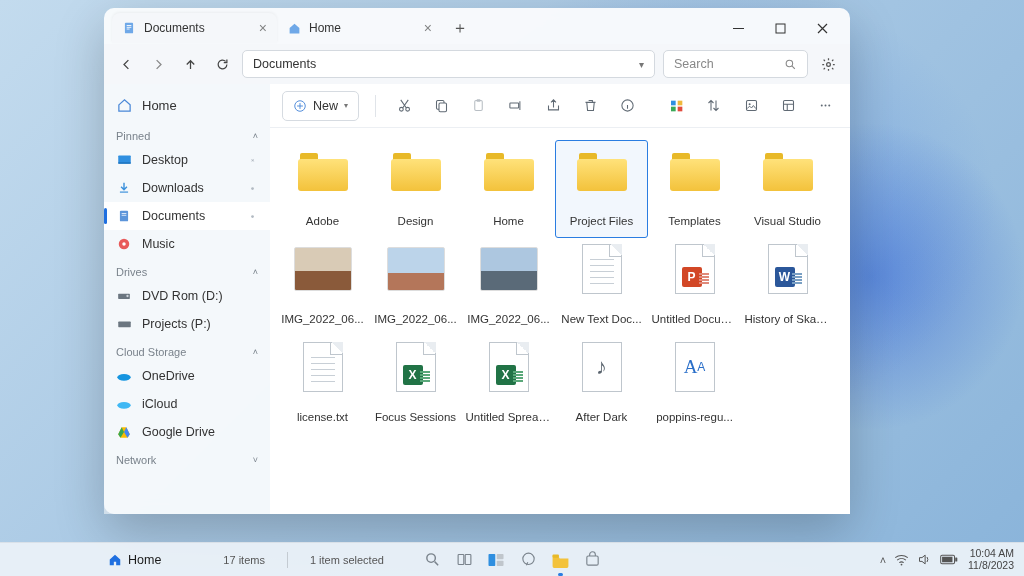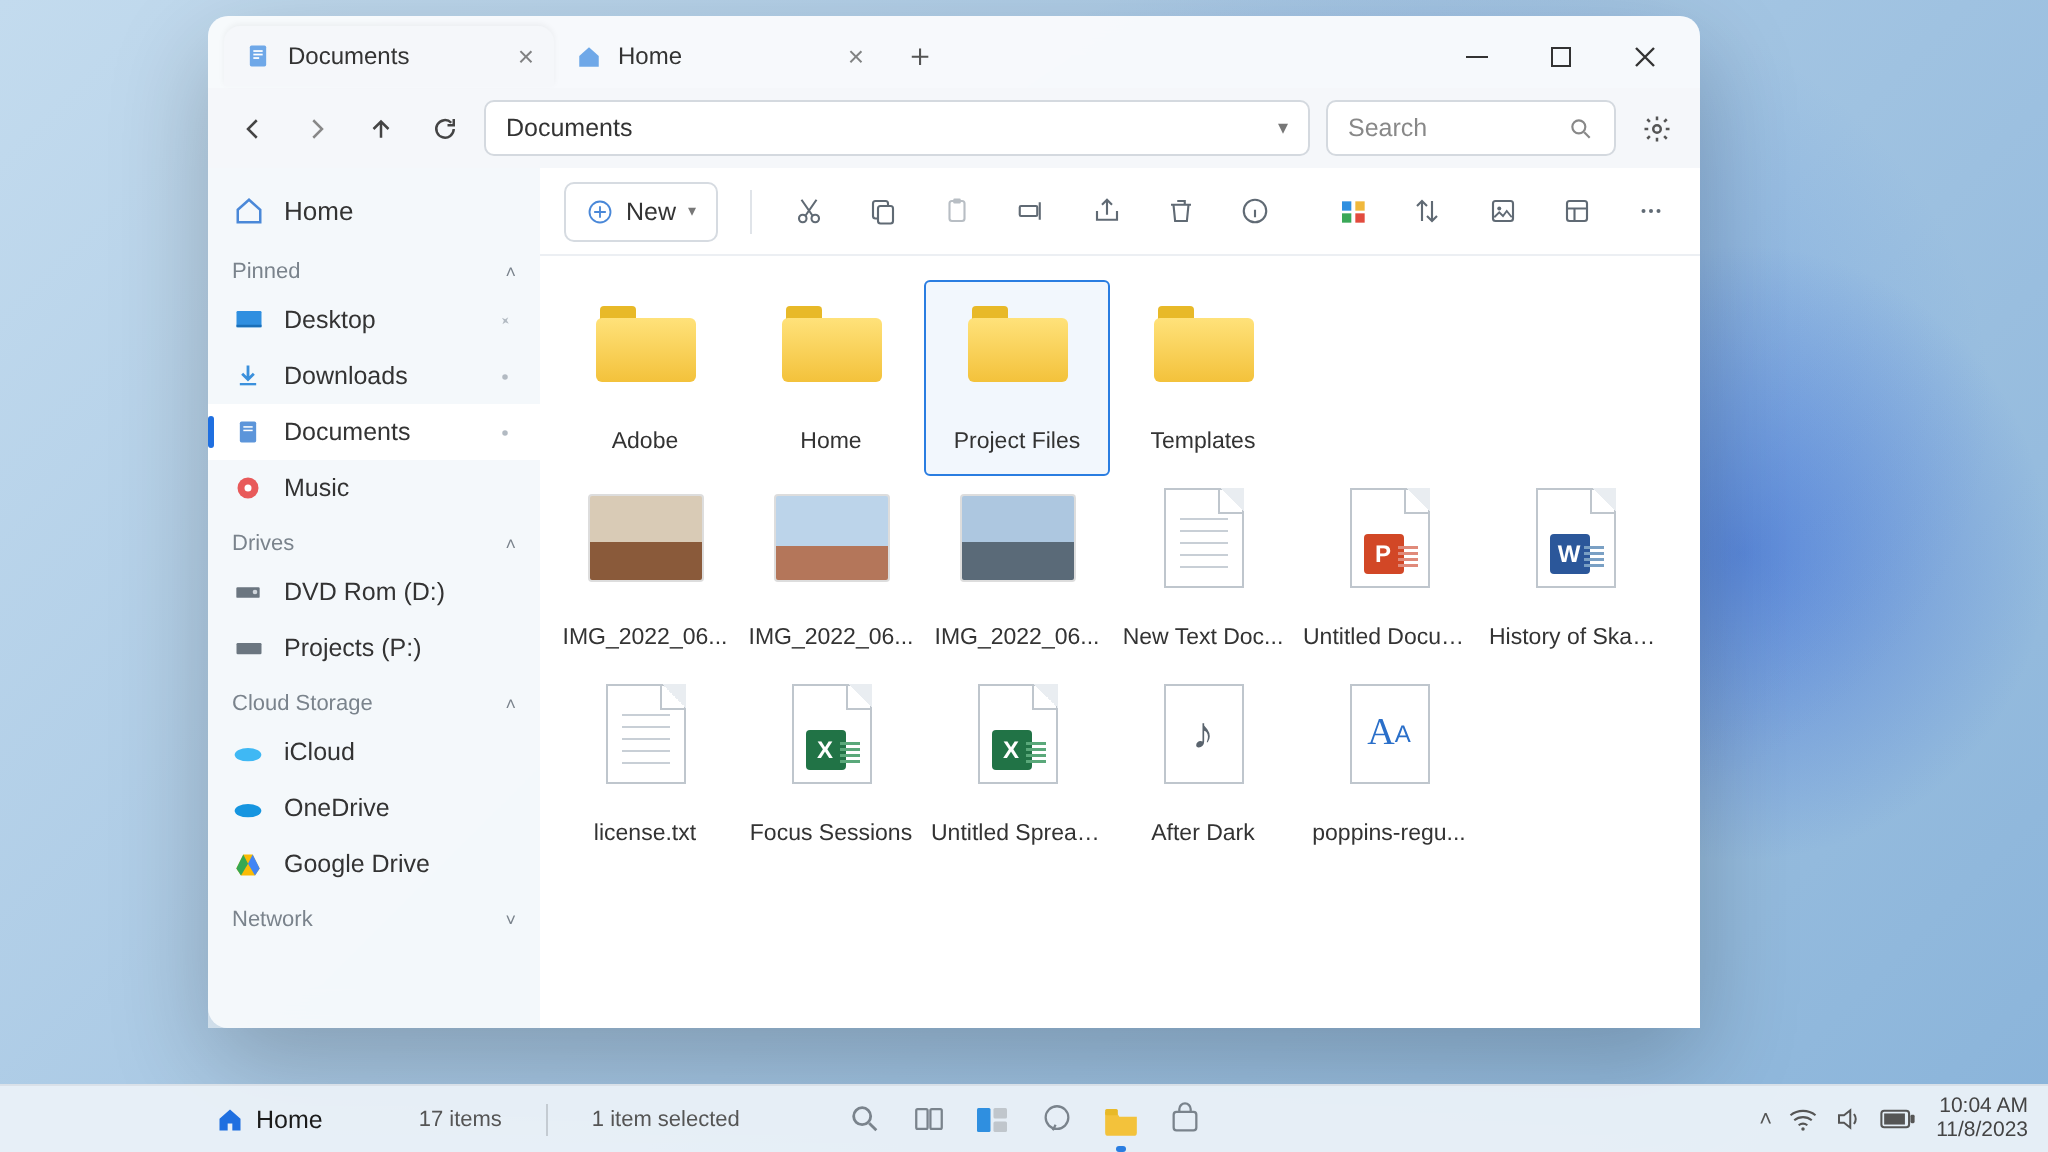--- a/index.html
+++ b/index.html
@@ -85,21 +85,21 @@
   .file-ico.lines::before { content:''; position:absolute; left:7px; right:7px; top:14px; bottom:8px; background:repeating-linear-gradient(#c8cfd6 0 1px, transparent 1px 6px); }
   .app-badge { position:absolute; left:6px; bottom:6px; width:20px; height:20px; border-radius:2px; color:#fff; font-weight:700; font-size:12px; display:flex; align-items:center; justify-content:center; }
   .app-lines { position:absolute; right:5px; bottom:8px; width:10px; height:12px; background:repeating-linear-gradient(#7aa0c4 0 1.5px, transparent 1.5px 3px); }
   .ppt { background:#d24726; } .word{background:#2b579a;} .excel{background:#217346;}
   .music-ico { width:40px;height:50px;background:#fff;border:1px solid #bfc6cd;display:flex;align-items:center;justify-content:center;font-size:22px;color:#5a646e; }
   .font-ico { width:40px;height:50px;background:#fff;border:1px solid #bfc6cd;display:flex;align-items:center;justify-content:center;font-size:19px;color:#2a6fc9;font-family:Georgia,serif; }
   
   .taskbar { position:absolute; left:0; right:0; bottom:0; height:34px; background:rgba(235,241,248,0.94); display:flex; align-items:center; font-size:11px; color:#444; z-index:10; border-top:1px solid rgba(0,0,0,0.06); }
   .tb-left { display:flex; align-items:center; gap:8px; padding-left:108px; }
   .tb-home { display:flex; align-items:center; gap:6px; font-size:12.5px; color:#1b1b1b; }
-  .tb-status { margin-left:40px; display:flex; align-items:center; gap:22px; color:#555; }
+  .tb-status { margin-left:54px; display:flex; align-items:center; gap:22px; color:#555; }
   .tb-sep-v{ width:1px; height:16px; background:#c4cbd2;}
   .tb-center { position:absolute; left:50%; transform:translateX(-50%); display:flex; align-items:center; gap:10px; }
   .tb-ico { width:22px;height:22px;display:flex;align-items:center;justify-content:center;color:#5b6670;font-size:15px; }
   .tb-ico.explorer { position:relative; }
   .tb-ico.explorer .under { position:absolute; bottom:-5px; width:5px; height:3px; background:#2a7de1; border-radius:2px; }
   .tb-right { margin-left:auto; display:flex; align-items:center; gap:10px; padding-right:10px; }
   .tray { display:flex; align-items:center; gap:8px; color:#555; }
   .clock { text-align:right; line-height:1.1; font-size:10.5px; }
   svg { display:block; }
 </style>
@@ -283,32 +283,32 @@
         <span>Projects (P:)</span>
       </div>
 
       <div class="side-header">
         <span>Cloud Storage</span>
           <span class="chev">˄</span>
       </div>
       <div class="side-item">
         <span class="side-ico">
             <svg width="16" height="12" viewBox="0 0 24 16">
+              <ellipse cx="12" cy="10" rx="10" ry="5" fill="#1595e0"></ellipse>
+            </svg>
+          </span>
+        <span>OneDrive</span>
+      </div>
+      <div class="side-item">
+        <span class="side-ico">
+            <svg width="16" height="12" viewBox="0 0 24 16">
               <ellipse cx="12" cy="10" rx="10" ry="5" fill="#3fb8f4"></ellipse>
             </svg>
           </span>
         <span>iCloud</span>
-      </div>
-      <div class="side-item">
-        <span class="side-ico">
-            <svg width="16" height="12" viewBox="0 0 24 16">
-              <ellipse cx="12" cy="10" rx="10" ry="5" fill="#1595e0"></ellipse>
-            </svg>
-          </span>
-        <span>OneDrive</span>
       </div>
       <div class="side-item">
         <span class="side-ico">
             <svg width="14" height="13" viewBox="0 0 24 22">
               <path d="M8 2 L16 2 L22 14 L18 20 L6 20 L2 14 Z" fill="#fabb05"></path>
               <path d="M8 2 L2 14 L6 20 L12 10 Z" fill="#34a853"></path>
               <path d="M16 2 L12 10 L18 20 L22 14 Z" fill="#4285f4"></path>
             </svg>
           </span>
         <span>Google Drive</span>
@@ -420,39 +420,57 @@
               </div>
               <div class="lbl">Adobe</div>
             </div>
             <div class="item">
               <div class="thumb">
                 <div class="folder-ico">
                   <div class="back"></div>
                   <div class="front"></div>
                 </div>
               </div>
-              <div class="lbl">Home</div>
-            </div>
-            <div class="item selected">
+              <div class="lbl">Design</div>
+            </div>
+            <div class="item">
               <div class="thumb">
                 <div class="folder-ico">
                   <div class="back"></div>
                   <div class="front"></div>
                 </div>
               </div>
-              <div class="lbl">Project Files</div>
-            </div>
-            <div class="item">
+              <div class="lbl">Home</div>
+            </div>
+            <div class="item selected">
               <div class="thumb">
                 <div class="folder-ico">
                   <div class="back"></div>
                   <div class="front"></div>
                 </div>
               </div>
+              <div class="lbl">Project Files</div>
+            </div>
+            <div class="item">
+              <div class="thumb">
+                <div class="folder-ico">
+                  <div class="back"></div>
+                  <div class="front"></div>
+                </div>
+              </div>
               <div class="lbl">Templates</div>
+            </div>
+            <div class="item">
+              <div class="thumb">
+                <div class="folder-ico">
+                  <div class="back"></div>
+                  <div class="front"></div>
+                </div>
+              </div>
+              <div class="lbl">Visual Studio</div>
             </div>
           </div>
           <div class="row">
             <div class="item">
               <div class="thumb">
                 <div class="photo p1"></div>
               </div>
               <div class="lbl">IMG_2022_06...</div>
             </div>
             <div class="item">

